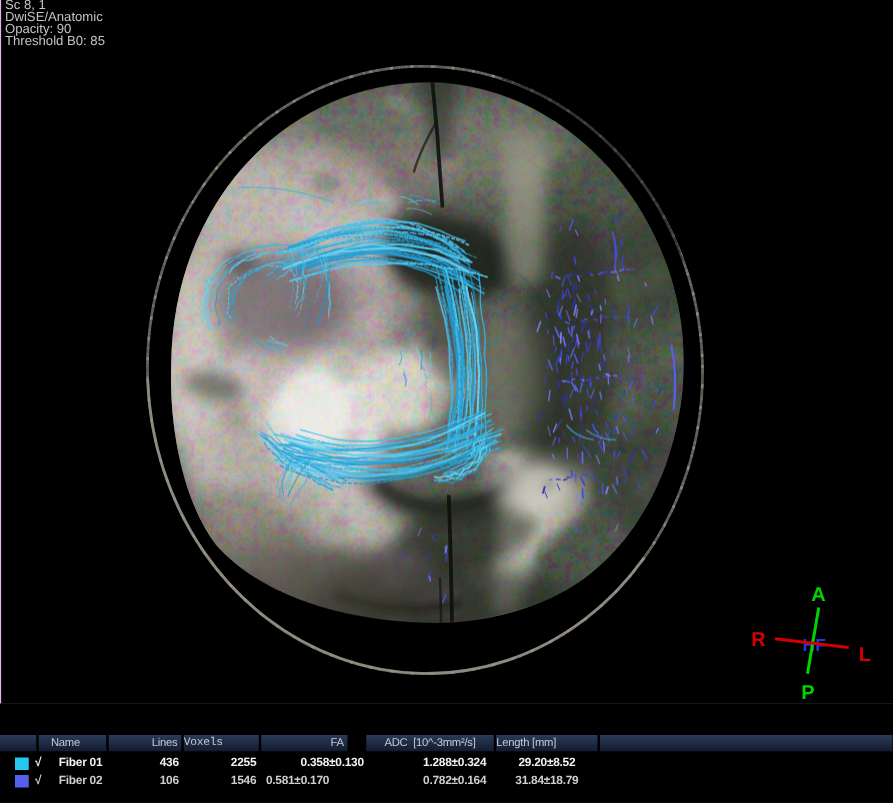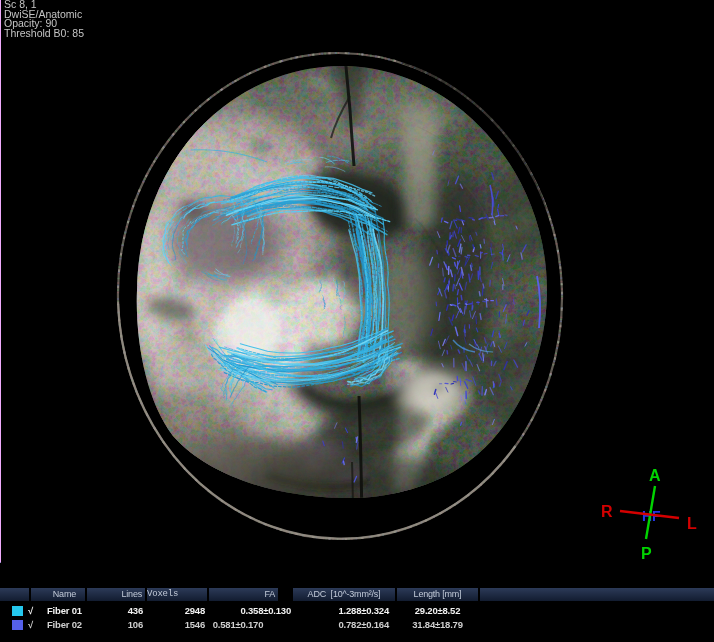--- a/index.html
+++ b/index.html
@@ -810,34 +810,34 @@
   <text x="6" y="62" fill="#d40000" font-size="16" font-weight="bold" font-family="Liberation Sans">R</text>
   <text x="92" y="74" fill="#d40000" font-size="16" font-weight="bold" font-family="Liberation Sans">L</text>
   <text x="47" y="66" fill="#2434e8" font-size="14" font-weight="bold" font-family="Liberation Sans">HF</text>
   <line x1="60" y1="31" x2="51" y2="84" stroke="#00d400" stroke-width="2.4"></line>
   <line x1="25" y1="56" x2="84" y2="63" stroke="#d40000" stroke-width="2.4"></line>
 </svg>
 </div>
 <div id="panel">
   <div id="hdr">
     <div class="hseg" style="left:0px; width:29px;"></div>
-    <div class="hseg" style="left:31px; width:54px; text-align:right; padding-right:9px;">Name</div>
+    <div class="hseg" style="left:31px; width:54px; text-align:right; padding-right:21px;">Name</div>
     <div class="hseg" style="left:87px; width:58px; text-align:right; padding-right:3px;">Lines</div>
     <div class="hseg" style="left:147px; width:60px; text-align:left; padding-right:13px;font-family:Liberation Mono, monospace;">Voxels</div>
     <div class="hseg" style="left:209px; width:69px; text-align:right; padding-right:3px;">FA</div>
     <div class="hseg" style="left:293px; width:102px; text-align:center;">ADC&nbsp; [10^-3mm²/s]</div>
-    <div class="hseg" style="left:397px; width:81px; text-align:center;">Length [mm]</div>
+    <div class="hseg" style="left:397px; width:81px; text-align:left;">Length [mm]</div>
     <div class="hseg" style="left:480px; width:234px;"></div>
   </div>
   <div class="row" style="top:41px; color:#f2f2f2; font-weight:bold;">
     <div class="cell" style="left:12px; top:2px; width:11px; height:10px; background:#25c8ee;"></div>
     <div class="cell" style="left:28px;">√</div>
     <div class="cell" style="left:47px;">Fiber 01</div>
     <div class="cell num" style="left:85px; width:58px;">436</div>
-    <div class="cell num" style="left:145px; width:60px;">2948</div>
+    <div class="cell num" style="left:145px; width:60px;">2255</div>
     <div class="cell num" style="left:209px; width:82px;">0.358±0.130</div>
     <div class="cell num" style="left:293px; width:96px;">1.288±0.324</div>
     <div class="cell" style="left:397px; width:81px; text-align:center;">29.20±8.52</div>
   </div>
   <div class="row" style="top:55px; color:#cfcfcf; font-weight:bold;">
     <div class="cell" style="left:12px; top:2px; width:11px; height:10px; background:#5560ea;"></div>
     <div class="cell" style="left:28px;">√</div>
     <div class="cell" style="left:47px;">Fiber 02</div>
     <div class="cell num" style="left:85px; width:58px;">106</div>
     <div class="cell num" style="left:145px; width:60px;">1546</div>

